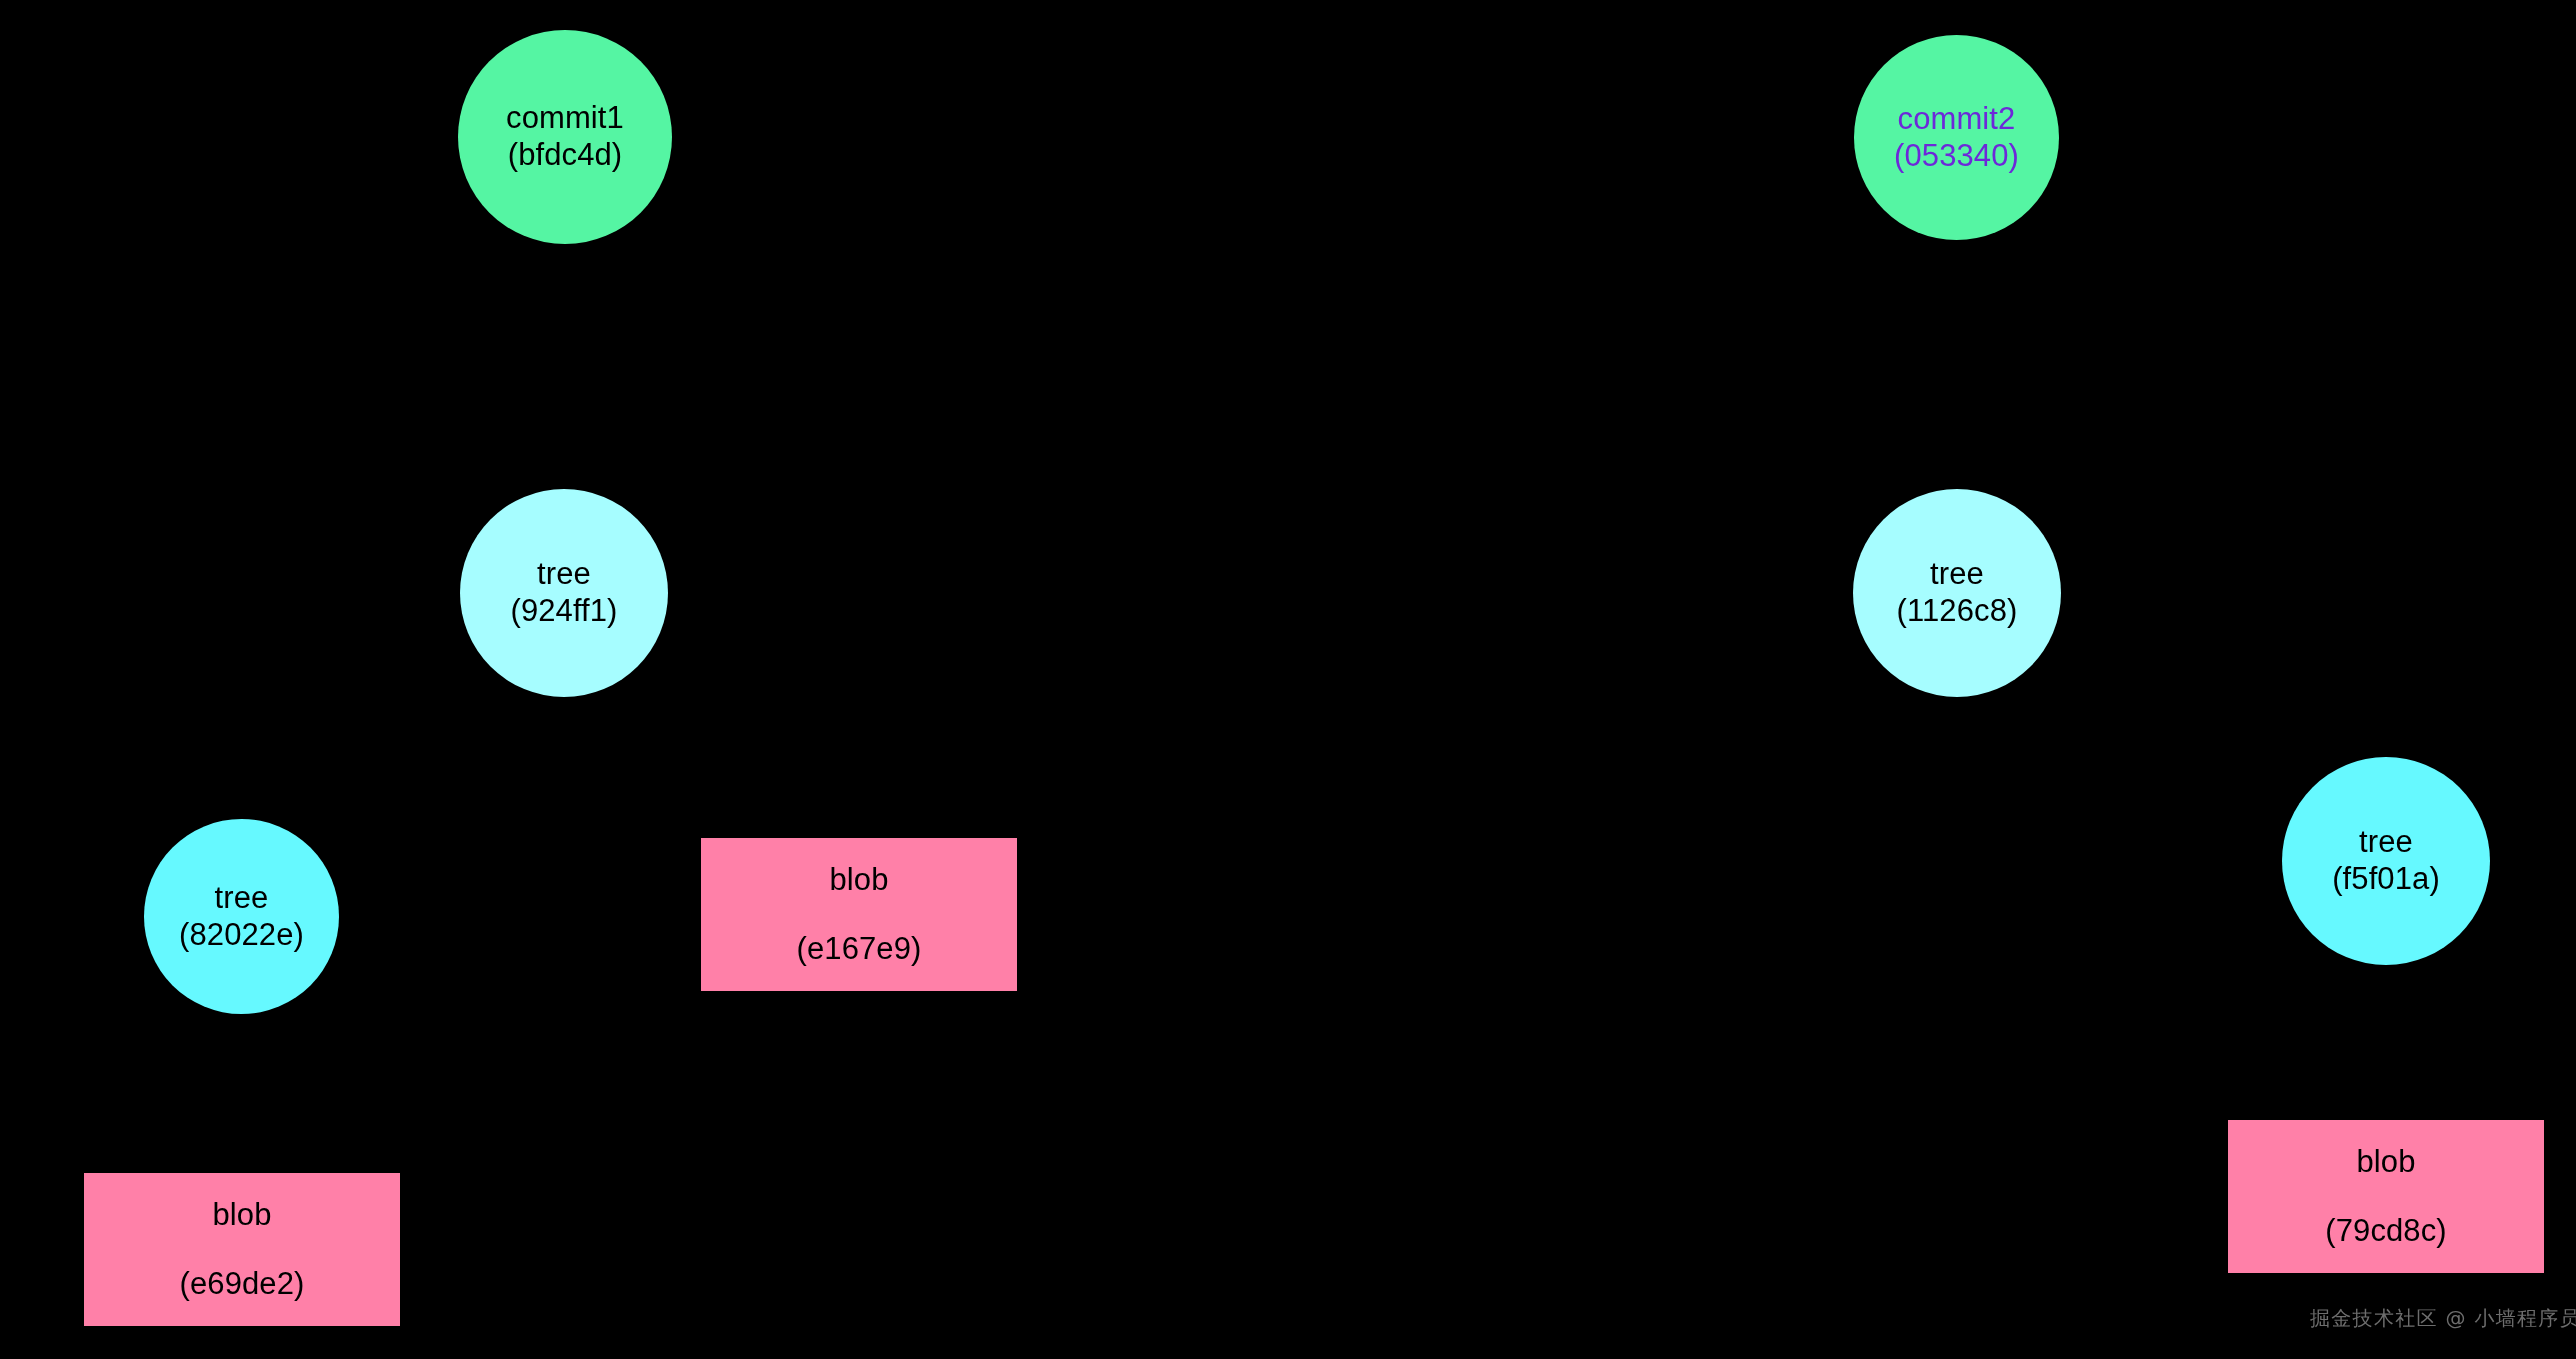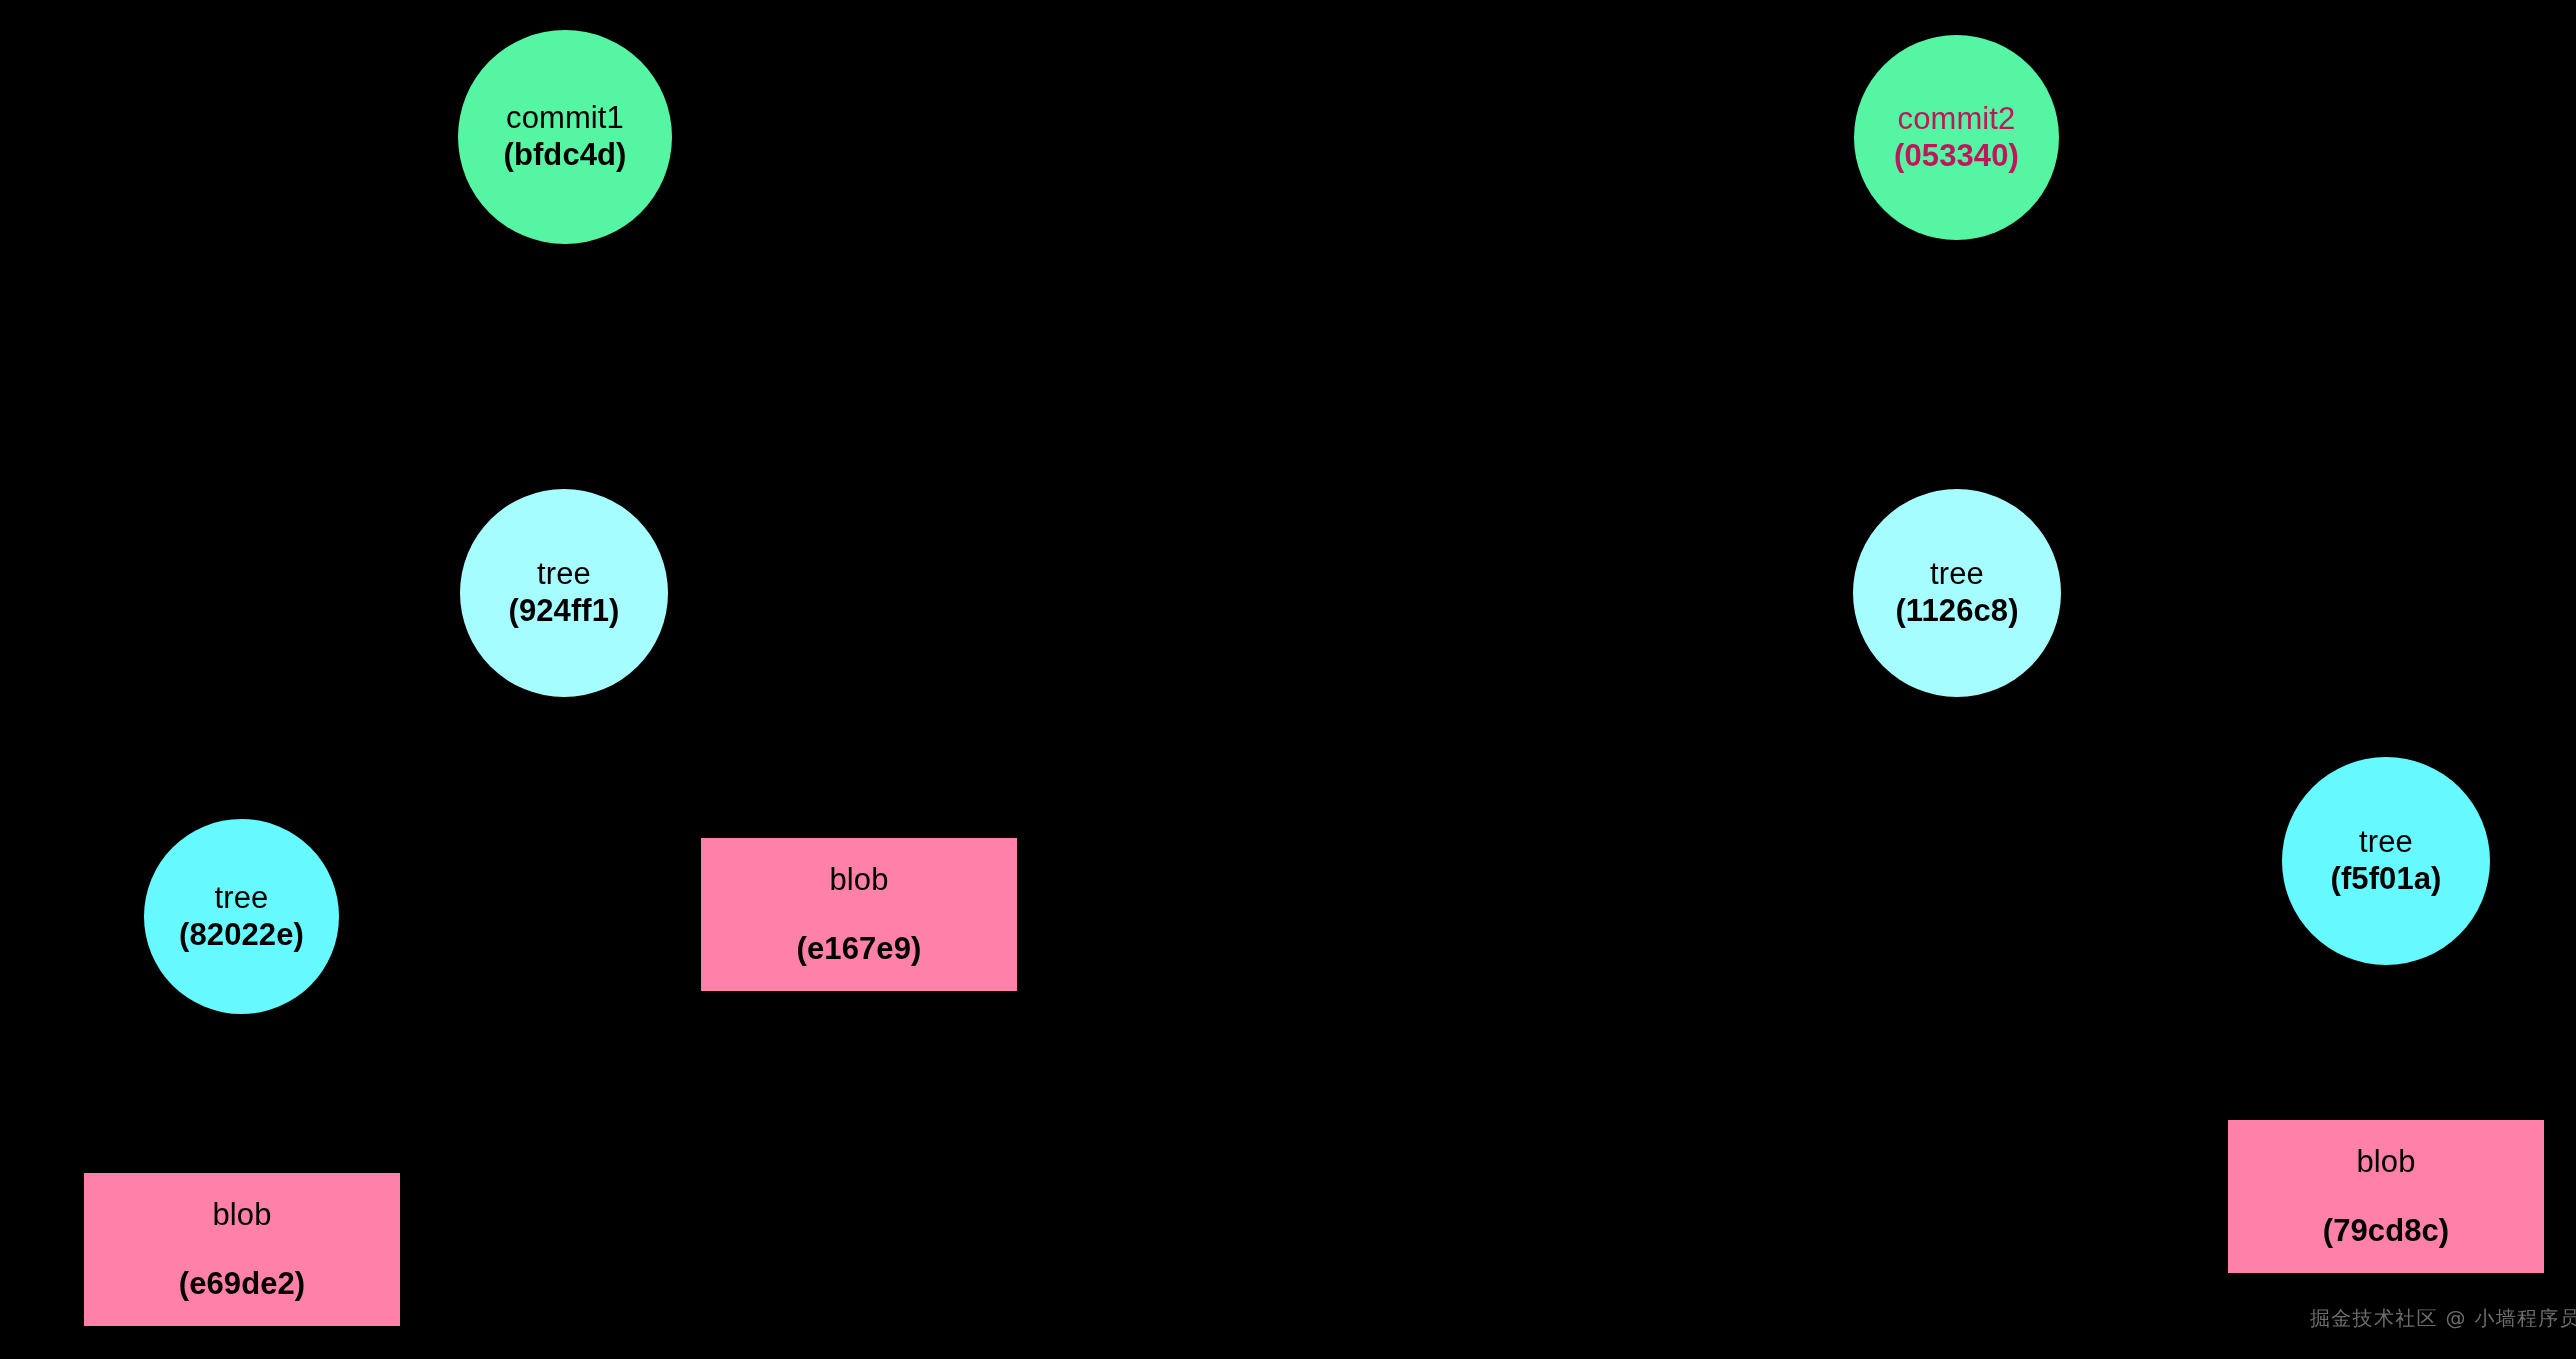--- a/index.html
+++ b/index.html
@@ -45,21 +45,20 @@
   .node.rect {
     border-radius: 0;
     gap: 32px;
   }
 
   .node .node-type {
     display: block;
   }
   .node .node-hash {
     display: block;
-    font-weight: bold;
   }
 
   
   #watermark {
     position: absolute;
     color: #8c8c8c;
     opacity: 0.78;
     font-size: 20px;
     letter-spacing: 1.3px;
     white-space: nowrap;
@@ -68,21 +67,21 @@
   }
 </style>
 </head>
 <body>
 
 <div id="canvas" style="width: 2576px; height: 1359px; background: rgb(0, 0, 0);">
     <div class="node circle" style="left: 458px; top: 30px; width: 214px; height: 214px; background: rgb(85, 245, 163); font-size: 31px; color: rgb(0, 0, 0);">
       <span class="node-type">commit1</span>
       <span class="node-hash">(bfdc4d)</span>
     </div>
-    <div class="node circle" style="left: 1854px; top: 35px; width: 205px; height: 205px; background: rgb(85, 245, 163); font-size: 31px; color: #be185d;">
+    <div class="node circle" style="left: 1854px; top: 35px; width: 205px; height: 205px; background: rgb(85, 245, 163); font-size: 31px; color: #6d28d9;">
       <span class="node-type">commit2</span>
       <span class="node-hash">(053340)</span>
     </div>
     <div class="node circle" style="left: 460px; top: 489px; width: 208px; height: 208px; background: rgb(166, 253, 255); font-size: 31px; color: rgb(0, 0, 0);">
       <span class="node-type">tree</span>
       <span class="node-hash">(924ff1)</span>
     </div>
     <div class="node circle" style="left: 1853px; top: 489px; width: 208px; height: 208px; background: rgb(166, 253, 255); font-size: 31px; color: rgb(0, 0, 0);">
       <span class="node-type">tree</span>
       <span class="node-hash">(1126c8)</span>

